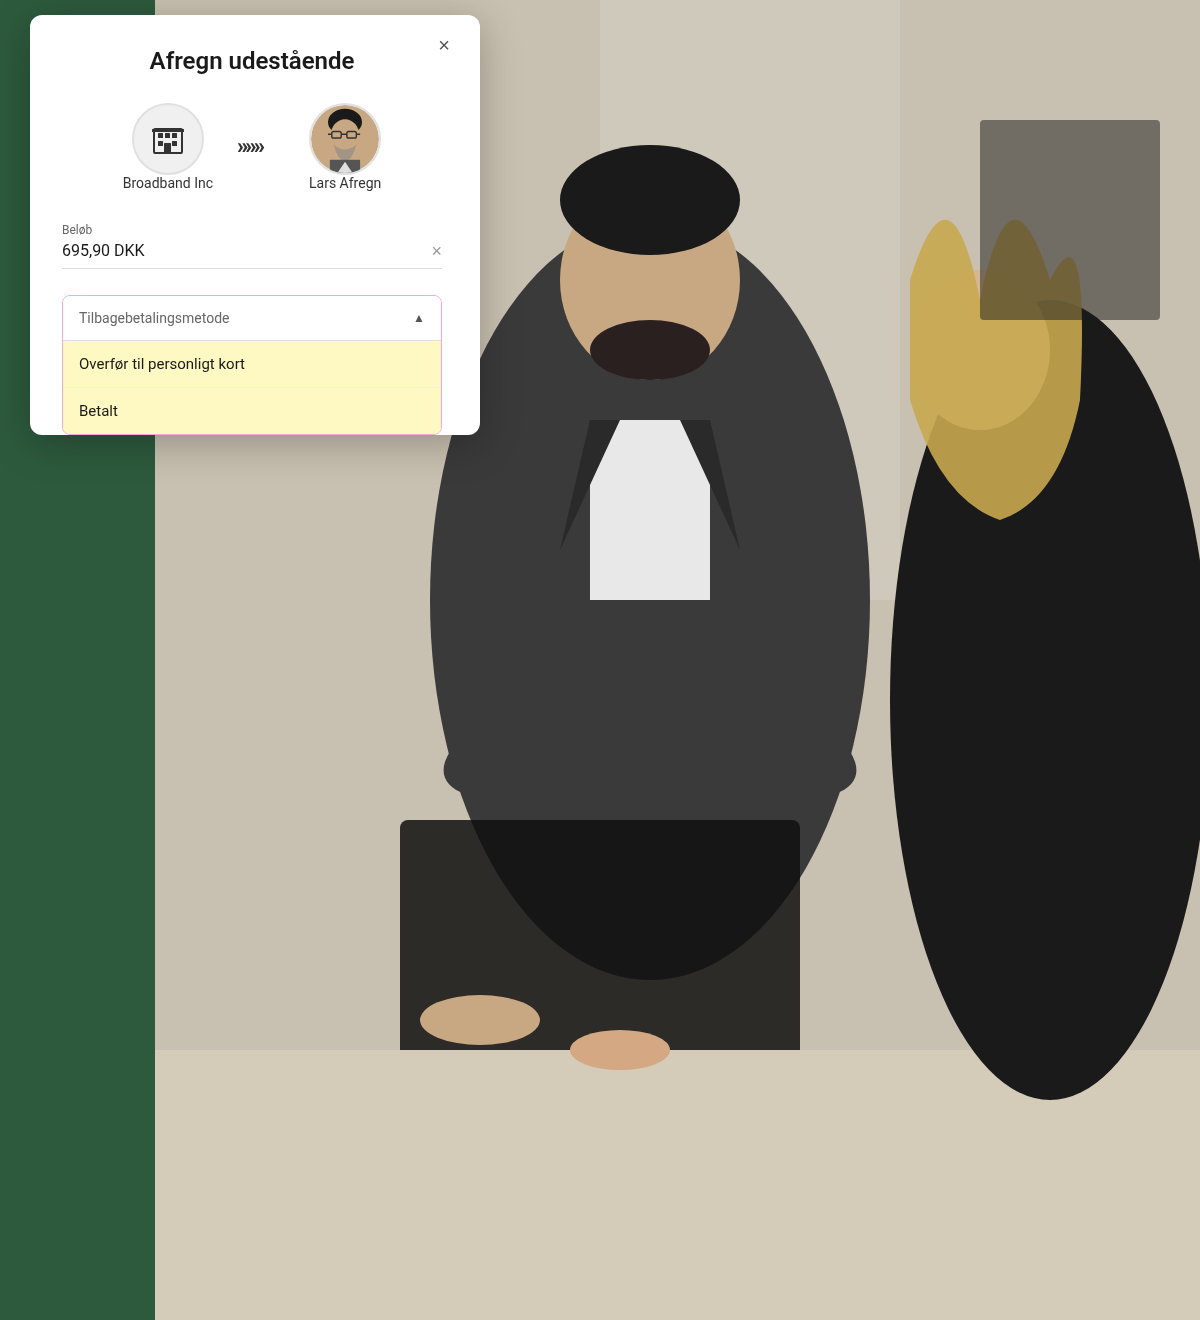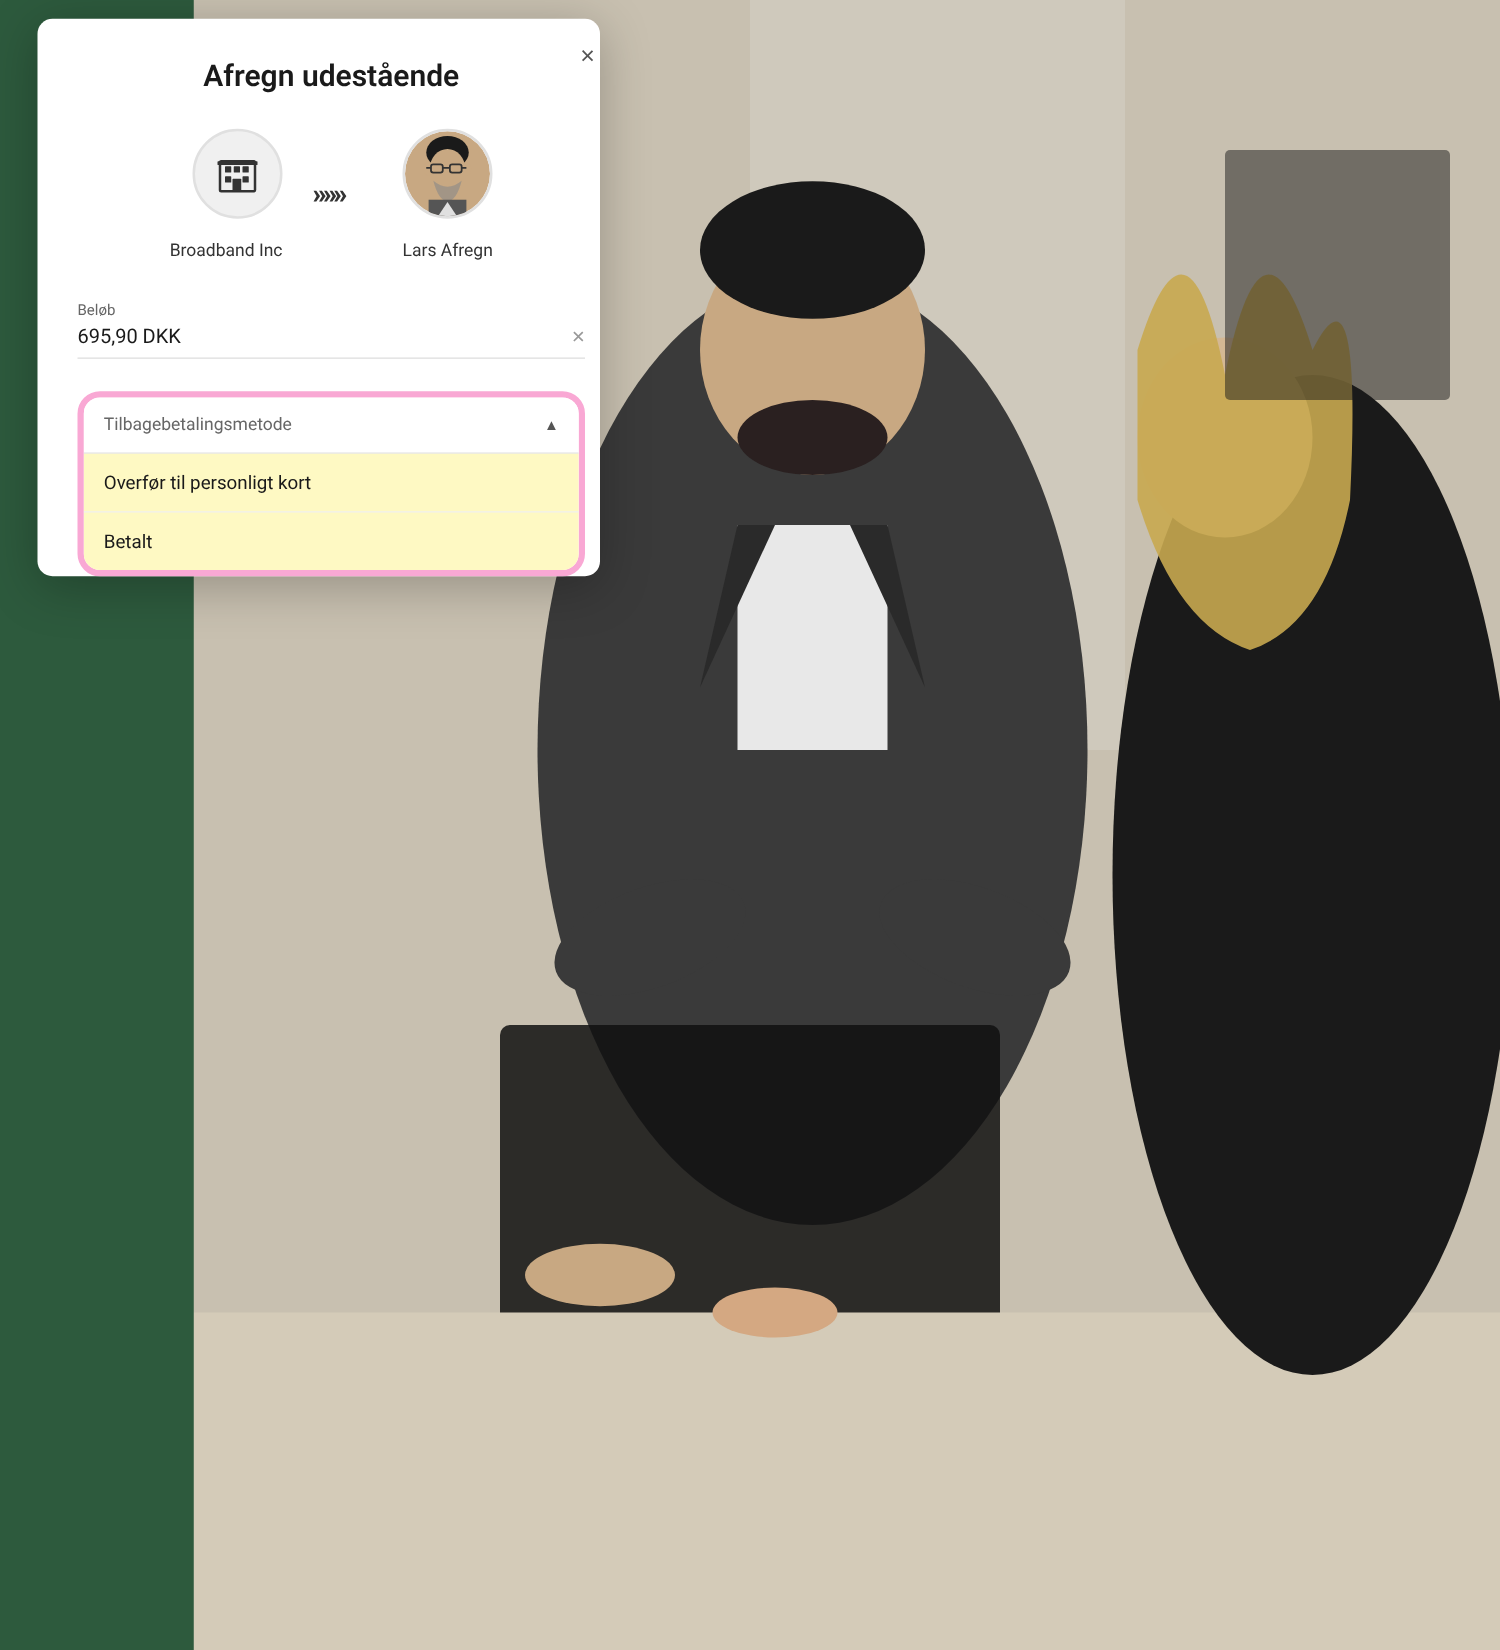--- a/index.html
+++ b/index.html
@@ -32,21 +32,21 @@
 
     
     .modal {
       position: absolute;
       top: 15px;
       left: 30px;
       width: 450px;
       background: #ffffff;
       border-radius: 12px;
       box-shadow: 0 8px 40px rgba(0,0,0,0.25);
-      padding: 32px 12px 0 32px;
+      padding: 32px 38px 0 32px;
       z-index: 20;
     }
 
     .modal-header {
       display: flex;
       justify-content: center;
       align-items: center;
       margin-bottom: 28px;
       position: relative;
     }
@@ -79,22 +79,22 @@
       display: flex;
       align-items: center;
       justify-content: center;
       gap: 24px;
       margin-bottom: 32px;
     }
 
     .entity {
       display: flex;
       flex-direction: column;
-      align-items: flex-end;
-      gap: 18px;
+      align-items: center;
+      gap: 0;
     }
 
     .entity-avatar {
       width: 72px;
       height: 72px;
       border-radius: 50%;
       border: 2px solid #e0e0e0;
       display: flex;
       align-items: center;
       justify-content: center;
@@ -140,22 +140,22 @@
       background: none;
       border: none;
       cursor: pointer;
       font-size: 18px;
       color: #999;
       line-height: 1;
     }
 
     
     .dropdown-container {
-      border: 5px solid #f9a8d4;
-      border-radius: 18px;
+      border: 1px solid #f9a8d4;
+      border-radius: 8px;
       overflow: hidden;
       margin-bottom: 0;
     }
 
     .dropdown-header {
       display: flex;
       align-items: center;
       justify-content: space-between;
       padding: 14px 16px;
       background: #fff;

